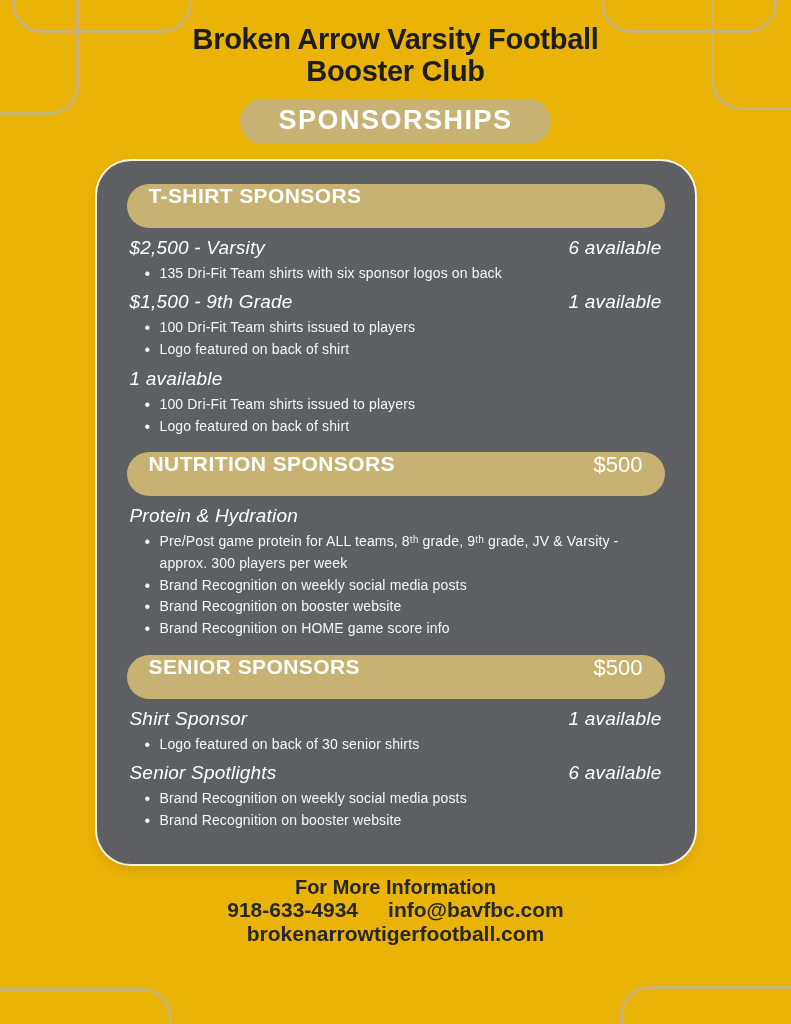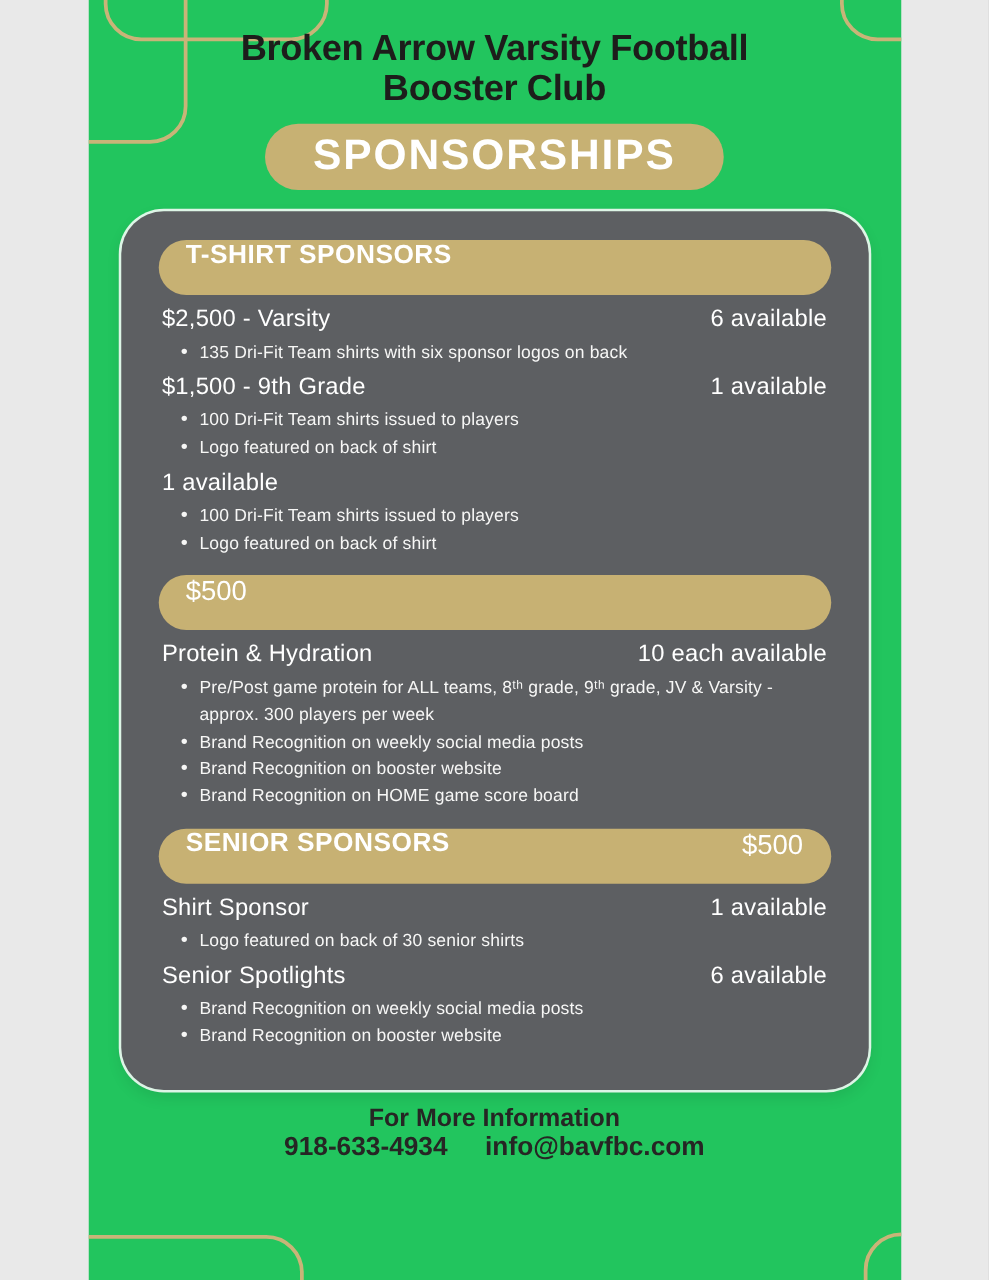--- a/index.html
+++ b/index.html
@@ -1,21 +1,21 @@
 <!DOCTYPE html>
 <html><head>
 <meta charset="utf-8">
 <style>
   * { margin:0; padding:0; box-sizing:border-box; }
   html,body { background:#e9e9e9; }
   .page {
     position:relative;
-    width:650px; height:1024px;
+    width:791px; height:1024px;
     margin:0 auto;
-    background:#22c55e;
+    background:#eab308;
     overflow:hidden;
     font-family:"Liberation Sans","DejaVu Sans",sans-serif;
   }
   
   .corner {
     position:absolute;
     border:3px solid #c9b478;
     border-radius:30px;
     background:transparent;
   }
@@ -27,21 +27,21 @@
   .deco-br   { left:620px;  top:986px; width:290px; height:140px; }
 
   .header { position:relative; text-align:center; padding-top:24px; }
   .title-line {
     font-size:29px; font-weight:bold; color:#1d1d1b;
     line-height:1.1; letter-spacing:-0.3px;
   }
   .badge {
     display:inline-block; margin-top:11px;
     background:#c7b173; color:#ffffff;
-    font-size:34px; font-weight:bold; letter-spacing:1.5px;
+    font-size:27px; font-weight:bold; letter-spacing:1.5px;
     padding:6px 38px 8px; border-radius:28px;
   }
 
   .card {
     position:relative;
     width:598px; margin:17px auto 0;
     background:#5d5f62;
     border-radius:34px;
     padding:23px 30px 26px;
     box-shadow:0 0 0 2px rgba(255,255,255,0.85), 0 5px 12px rgba(0,0,0,0.10);
@@ -52,21 +52,21 @@
     height:44px; padding:0 22px; margin-bottom:9px;
   }
   .section-title {
     color:#ffffff; font-weight:bold; font-size:21px; letter-spacing:0.4px;
   }
   .section-price { color:#ffffff; font-weight:normal; font-size:22px; }
   .section:not(:first-child) { margin-top:15px; }
 
   .item-row {
     display:flex; justify-content:space-between; align-items:baseline;
-    color:#ffffff; font-size:19px; padding:0 3px; margin-top:7px;
+    color:#ffffff; font-size:19px; padding:0 3px; margin-top:7px;font-style:italic;
   }
   .item-name { letter-spacing:0.2px; }
   .item-availability { letter-spacing:0.2px; }
   .bullets { list-style:none; margin:4px 0 6px; padding-left:17px; }
   .bullets li {
     position:relative; padding-left:16px;
     color:#f7f7f6; font-size:14px; line-height:1.55; letter-spacing:0.15px;
   }
   .bullets li::before {
     content:"•"; position:absolute; left:1px; top:-1px; font-size:16px; color:#f7f7f6;
@@ -131,32 +131,32 @@
         </div>
         <ul class="bullets">
           <li>100 Dri-Fit Team shirts issued to players</li>
           <li>Logo featured on back of shirt</li>
         </ul>
       </div>
     </div>
 
     <div class="section">
       <div class="section-bar">
+        <span class="section-title">NUTRITION SPONSORS</span>
         <span class="section-price">$500</span>
       </div>
       <div class="item">
         <div class="item-row">
           <span class="item-name">Protein &amp; Hydration</span>
-          <span class="item-availability">10 each available</span>
         </div>
         <ul class="bullets">
           <li>Pre/Post game protein for ALL teams, 8ᵗʰ grade, 9ᵗʰ grade, JV &amp; Varsity - approx. 300 players per week</li>
           <li>Brand Recognition on weekly social media posts</li>
           <li>Brand Recognition on booster website</li>
-          <li>Brand Recognition on HOME game score board</li>
+          <li>Brand Recognition on HOME game score info</li>
         </ul>
       </div>
     </div>
 
     <div class="section">
       <div class="section-bar">
         <span class="section-title">SENIOR SPONSORS</span>
         <span class="section-price">$500</span>
       </div>
       <div class="item">
@@ -180,15 +180,16 @@
       </div>
     </div>
 
   </div>
 
   <div class="footer">
     <div class="footer-heading">For More Information</div>
     <div class="footer-contact">
       <span class="phone">918-633-4934</span><span>info@bavfbc.com</span>
     </div>
+    <div class="footer-site">brokenarrowtigerfootball.com</div>
   </div>
 
 </div>
 
 </body></html>

